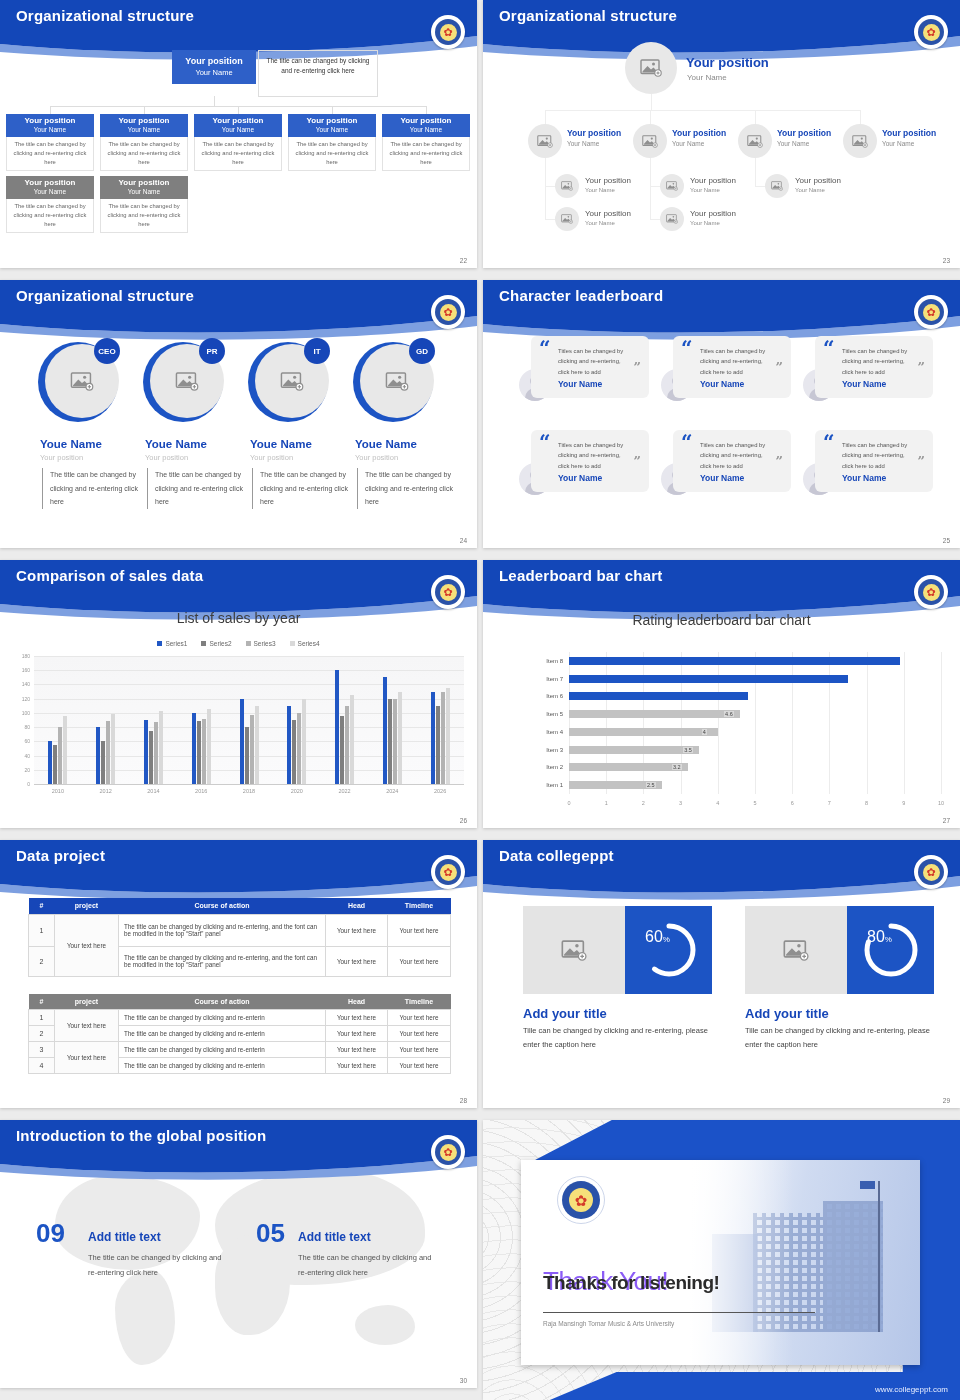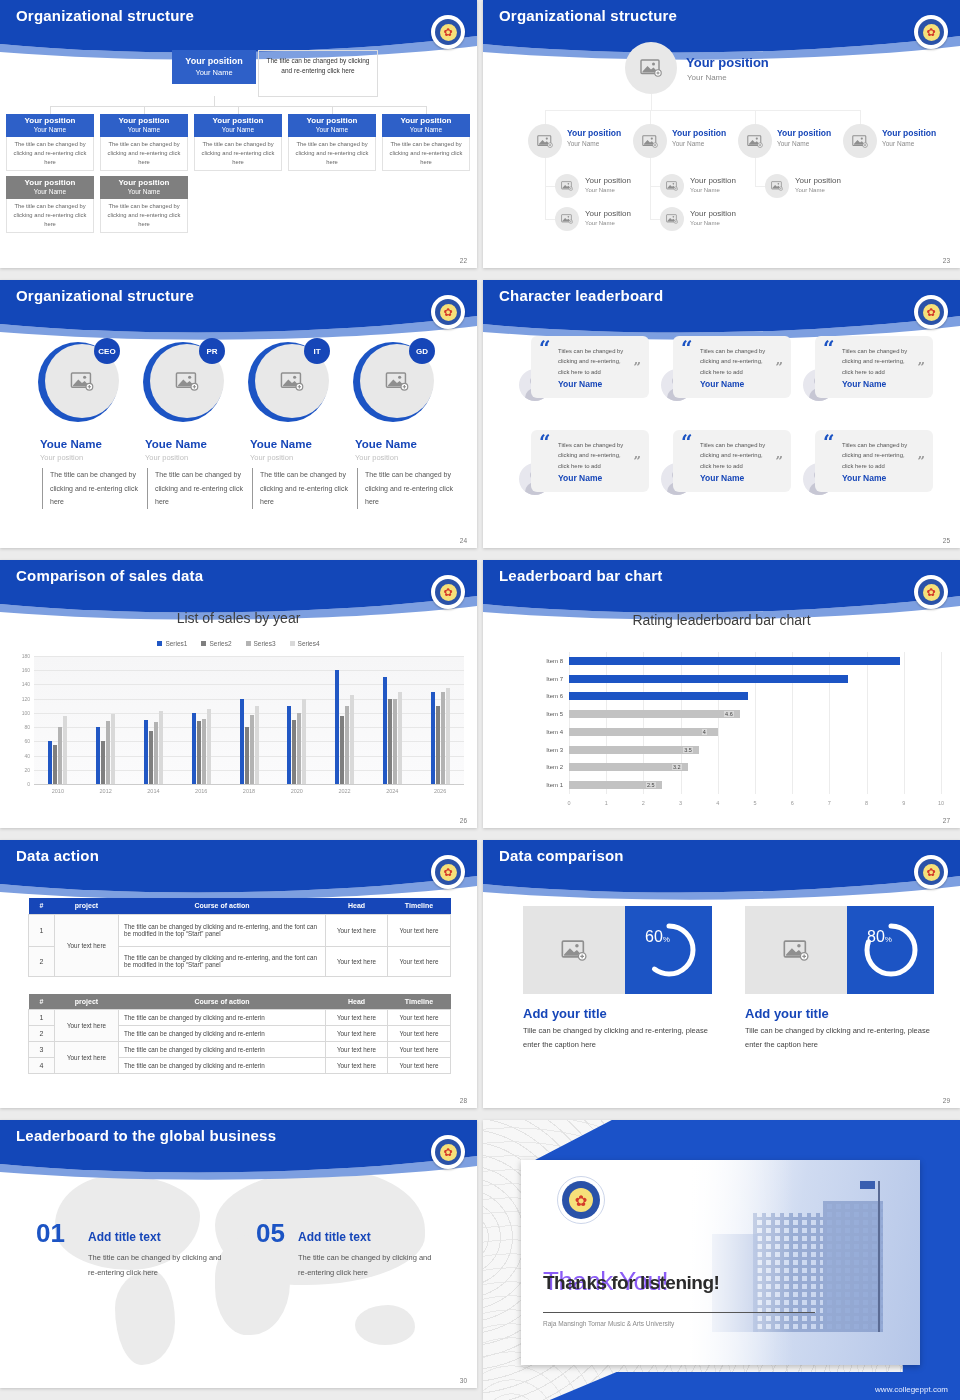--- a/index.html
+++ b/index.html
@@ -659,21 +659,21 @@
         <div class="axis-lab" style="left: 452px; top: 240px; width: 12px; text-align: center; font-size: 5.5px;">10</div>
       </div>
     <div class="pageno">27</div>
   </div>
 
   <div class="slide" style="left:0;top:840px">
     <svg class="hdr" viewBox="0 0 477 60">
         <path d="M0 44 C150 58 340 54 477 36 L477 46 C340 62 150 64 0 52 Z" fill="#7d9fe0"></path>
         <path d="M0 0 H477 V36 C340 54 150 58 0 44 Z" fill="#1347b8"></path>
       </svg>
-    <div class="hdr-title">Data action</div>
+    <div class="hdr-title">Data project</div>
     <div class="logo">
         <div class="logo-ring">
           <div class="logo-core"></div>
         </div>
       </div>
 
     <table class="dt t1" style="left:28px;top:58px;width:422px">
       <colgroup>
           <col style="width:26px">
           <col style="width:64px">
@@ -750,21 +750,21 @@
     </tbody>
       </table>
     <div class="pageno">28</div>
   </div>
 
   <div class="slide" style="left:483px;top:840px">
     <svg class="hdr" viewBox="0 0 477 60">
         <path d="M0 44 C150 58 340 54 477 36 L477 46 C340 62 150 64 0 52 Z" fill="#7d9fe0"></path>
         <path d="M0 0 H477 V36 C340 54 150 58 0 44 Z" fill="#1347b8"></path>
       </svg>
-    <div class="hdr-title">Data comparison</div>
+    <div class="hdr-title">Data collegeppt</div>
     <div class="logo">
         <div class="logo-ring">
           <div class="logo-core"></div>
         </div>
       </div>
 
     <div class="grayblock" style="left:40px;top:66px;width:102px;height:88px">
         <span class="img-ico" style="width:26px;height:21px">
           <svg viewBox="0 0 22 18">
             <rect x="1" y="1" width="18" height="13.5" rx="1" fill="none" stroke="#8f8f8f" stroke-width="1.4"></rect>
@@ -816,28 +816,28 @@
     <div class="blob" style="left:55px;top:55px;width:145px;height:95px;border-radius:45% 60% 50% 55%/55% 45% 60% 45%"></div>
     <div class="blob" style="left:115px;top:150px;width:60px;height:95px;border-radius:60% 40% 55% 45%/40% 55% 45% 60%"></div>
     <div class="blob" style="left:215px;top:50px;width:210px;height:115px;border-radius:55% 45% 60% 40%/50% 55% 45% 55%"></div>
     <div class="blob" style="left:215px;top:115px;width:75px;height:100px;border-radius:50% 50% 55% 45%/45% 50% 55% 50%"></div>
     <div class="blob" style="left:355px;top:185px;width:60px;height:40px;border-radius:55% 45% 50% 50%/50% 55% 45% 50%"></div>
 
     <svg class="hdr" viewBox="0 0 477 60">
         <path d="M0 44 C150 58 340 54 477 36 L477 46 C340 62 150 64 0 52 Z" fill="#7d9fe0"></path>
         <path d="M0 0 H477 V36 C340 54 150 58 0 44 Z" fill="#1347b8"></path>
       </svg>
-    <div class="hdr-title">Leaderboard to the global business</div>
+    <div class="hdr-title">Introduction to the global position</div>
     <div class="logo">
         <div class="logo-ring">
           <div class="logo-core"></div>
         </div>
       </div>
 
-    <div class="s30-num" style="left:36px;top:98px">01</div>
+    <div class="s30-num" style="left:36px;top:98px">09</div>
     <div class="s30-h" style="left:88px;top:110px">Add title text</div>
     <div class="s30-b" style="left:88px;top:130px">The title can be changed by clicking and re-entering click here</div>
     <div class="s30-num" style="left:256px;top:98px">05</div>
     <div class="s30-h" style="left:298px;top:110px">Add title text</div>
     <div class="s30-b" style="left:298px;top:130px">The title can be changed by clicking and re-entering click here</div>
     <div class="pageno">30</div>
   </div>
 
   <div class="slide ty" style="left:483px;top:1120px;height:280px">
     <div class="ty-contour"></div>

